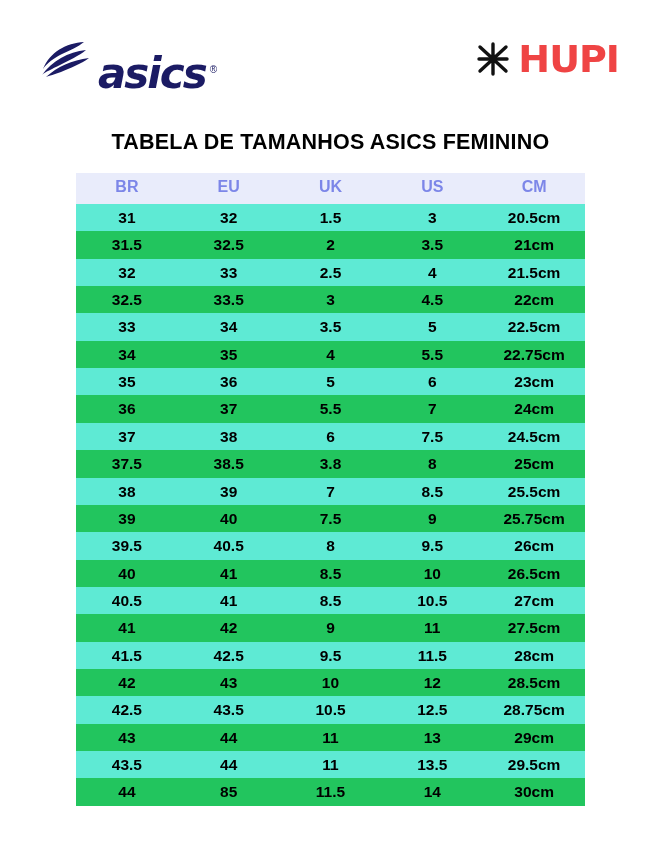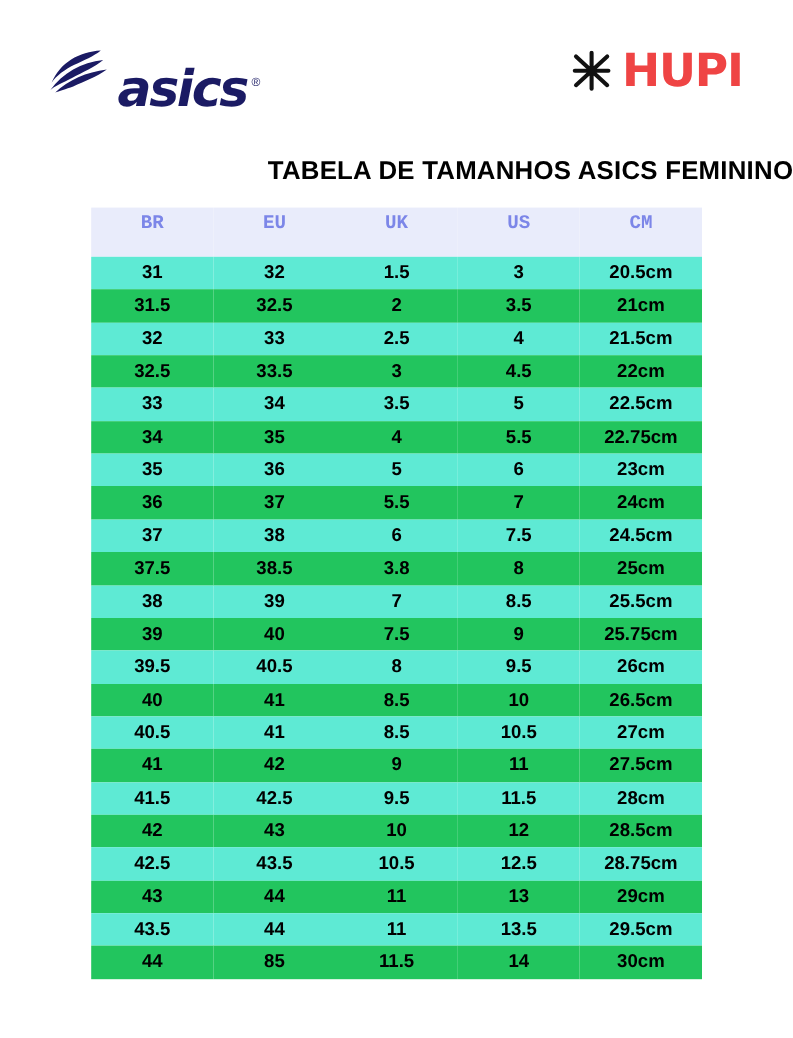--- a/index.html
+++ b/index.html
@@ -74,21 +74,21 @@
     font-family: "DejaVu Sans", sans-serif;
     font-weight: bold;
     font-size: 38px;
     letter-spacing: -1px;
     color: #ef4444;
     line-height: 1;
   }
 
   
   .title {
-    text-align: right;
+    text-align: center;
     font-size: 21.5px;
     font-weight: bold;
     color: #000000;
     letter-spacing: 0.2px;
     margin-top: 34px;
     margin-bottom: 18px;
   }
 
   
   .table-wrap {
@@ -104,23 +104,22 @@
   table.size-table td {
     text-align: center;
     font-weight: bold;
     font-size: 15.5px;
     padding: 5px 0 5px 0;
     line-height: 1.12;
   }
   table.size-table th {
     color: #7c86e8;
     font-size: 16px;
-    padding-bottom: 18px;
+    padding-bottom: 8px;
     background: #e9ecfb;
-    font-family: Liberation Mono, monospace;
   }
   table.size-table tr.odd td {
     background: #22c55e;
   }
   table.size-table tr.even td {
     background: #5eead4;
   }
   table.size-table td {
     color: #000000;
   }

